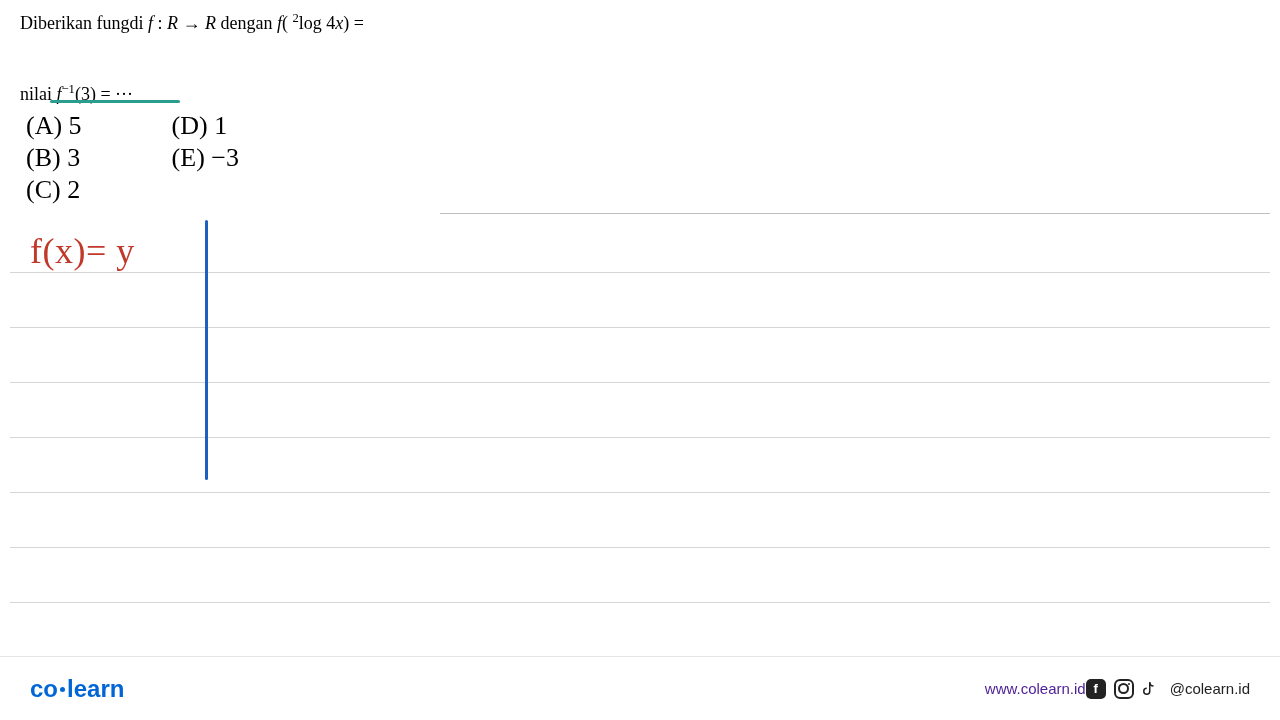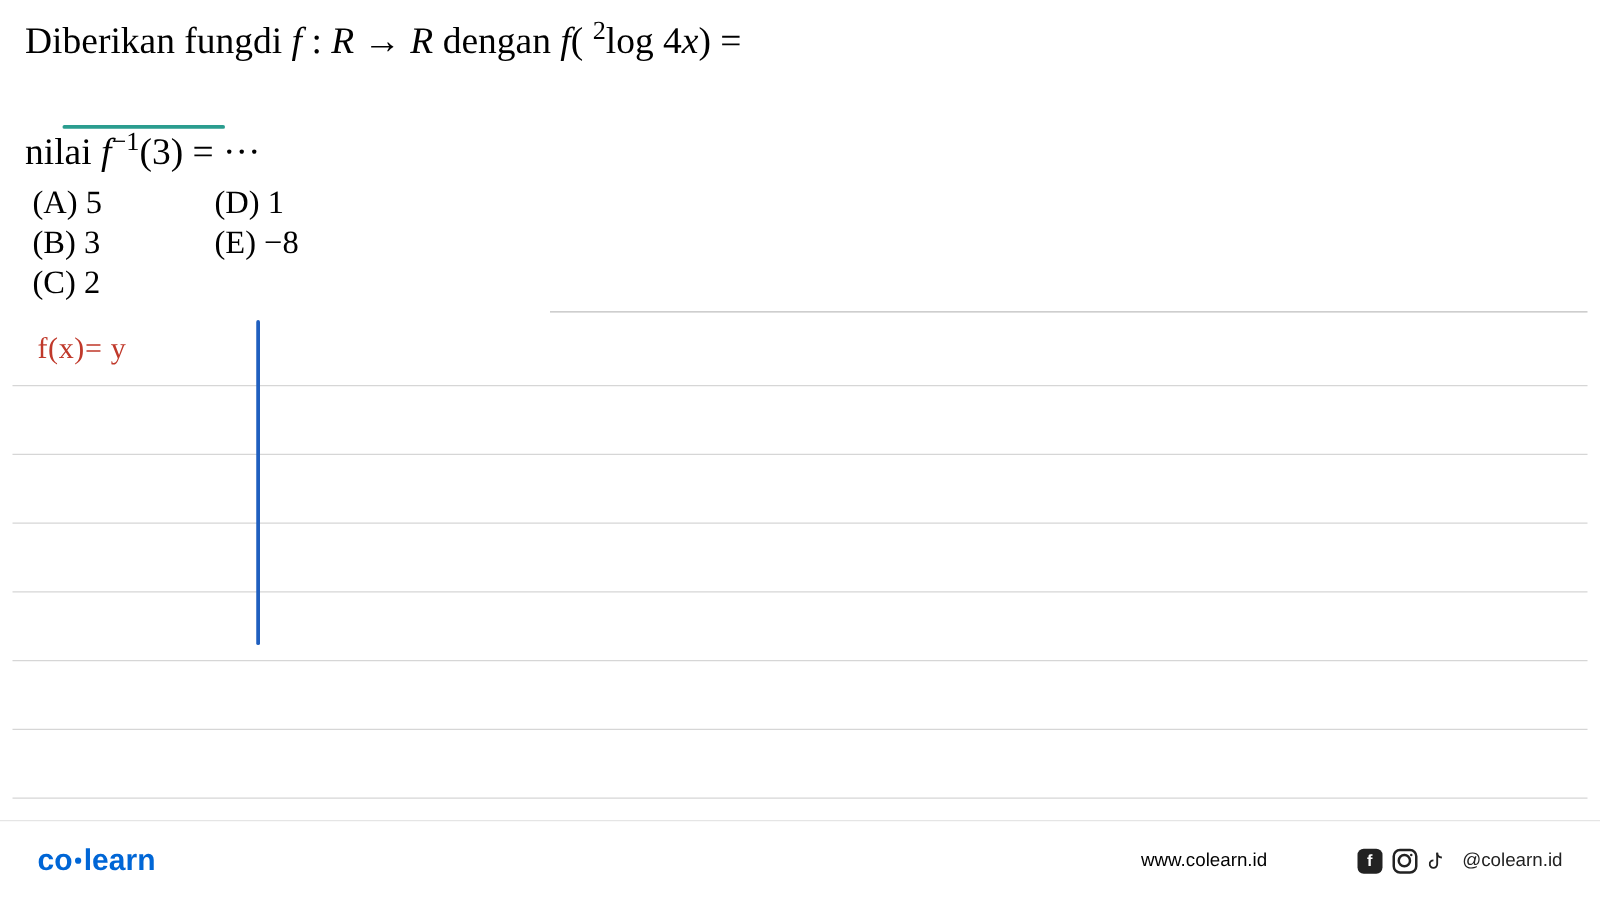--- a/index.html
+++ b/index.html
@@ -10,21 +10,21 @@
     body {
       width: 1280px;
       height: 720px;
       background: #fff;
       font-family: "Times New Roman", serif;
       position: relative;
       overflow: hidden;
     }
     .question-area {
       padding: 10px 20px 0 20px;
-      font-size: 30px;
+      font-size: 18px;
       line-height: 1.4;
       color: #000;
     }
     .question-area .line1,
     .question-area .line2 {
       display: block;
     }
     .question-area .line3 {
       display: block;
       position: relative;
@@ -65,21 +65,21 @@
     .ruled-line {
       position: absolute;
       left: 10px;
       right: 10px;
       height: 0;
       border-top: 1px solid #d6d6d6;
     }
     .handwriting {
       position: absolute;
       font-family: "Comic Sans MS", "Segoe Script", cursive;
-      font-size: 24px;
+      font-size: 36px;
       letter-spacing: 0.5px;
     }
     .red { color: #c0392b; }
     .blue { color: #1f5fbf; }
     .vline {
       position: absolute;
       left: 205px;
       top: -2px;
       width: 3px;
       height: 260px;
@@ -90,43 +90,41 @@
       position: absolute;
       bottom: 0;
       left: 0;
       right: 0;
       height: 64px;
       display: flex;
       align-items: center;
       padding: 0 30px;
       border-top: 1px solid #e5e5e5;
       background: #fff;
-      gap: 44px;
     }
     .logo {
       font-family: Arial, sans-serif;
       font-weight: 700;
       font-size: 24px;
       color: #0066d6;
     }
     .logo .dot {
       color: #0066d6;
       display: inline-block;
       width: 5px;
       height: 5px;
       background: #0066d6;
       border-radius: 50%;
       margin: 0 2px 5px 2px;
     }
     .spacer { flex: 1; }
     .site-url {
       font-family: Arial, sans-serif;
       font-size: 15px;
-      color: #000000;
-      margin-right: 28px;
+      color: #4c1d95;
     }
     .social {
       display: flex;
       align-items: center;
       gap: 8px;
       font-family: Arial, sans-serif;
       color: #222;
       font-size: 15px;
     }
     .social-icon {
@@ -184,21 +182,21 @@
 <div class="underline-teal"></div>
 
 <div class="options">
   <div class="col">
     <span>(A) 5</span>
     <span>(B) 3</span>
     <span>(C) 2</span>
   </div>
   <div class="col">
     <span>(D) 1</span>
-    <span>(E) −8</span>
+    <span>(E) −3</span>
   </div>
 </div>
 
 <hr class="hr-divider">
 
 <div class="notebook">
   <div class="ruled-line" style="top:50px"></div>
   <div class="ruled-line" style="top:105px"></div>
   <div class="ruled-line" style="top:160px"></div>
   <div class="ruled-line" style="top:215px"></div>

